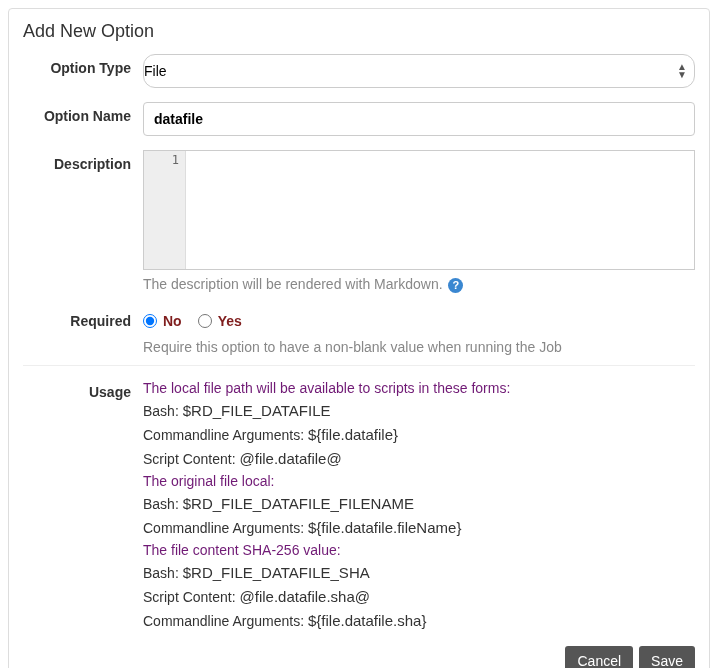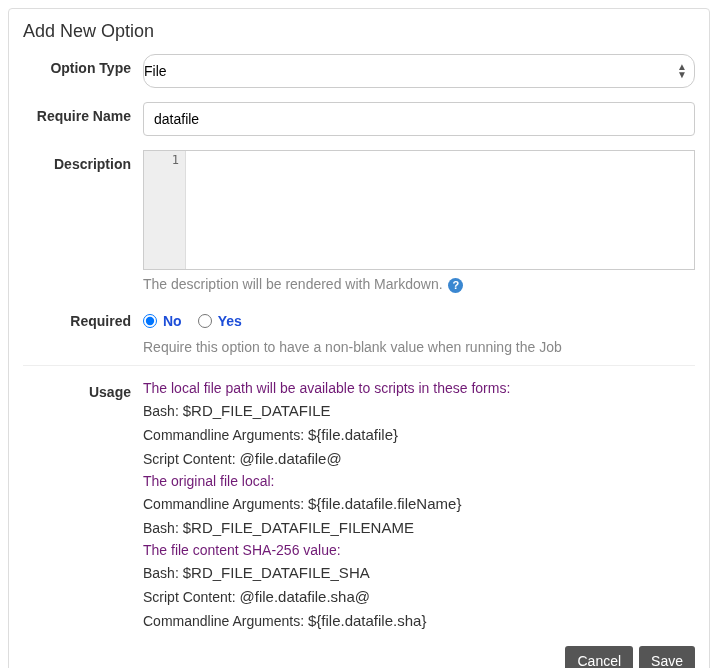--- a/index.html
+++ b/index.html
@@ -65,20 +65,21 @@
       line-height: 8px;
       color: #555;
     }
     input.form-control {
       width: 100%;
       height: 34px;
       border: 1px solid #ccc;
       border-radius: 4px;
       padding: 8px 10px;
       font-size: 14px;
+      font-weight: bold;
     }
     .editor {
       border: 1px solid #ccc;
       display: flex;
       height: 120px;
       background: #fff;
     }
     .gutter {
       width: 42px;
       background: #eee;
@@ -115,21 +116,21 @@
       vertical-align: middle;
       margin-left: 2px;
     }
     .radio-group {
       display: flex;
       align-items: center;
       gap: 16px;
       padding-top: 6px;
     }
     .radio-item { display: flex; align-items: center; gap: 6px; }
-    .radio-label { font-weight: 700; color: #1d4ed8; }
+    .radio-label { font-weight: 700; color: #7f1d1d; }
     .hr {
       border: none;
       border-top: 1px solid #eee;
       margin: 10px 0 12px 0;
     }
     .usage-block { line-height: 1.55; }
     .link-line { color: #701a75; }
     .mono {
       font-family: Liberation Sans, sans-serif;
       font-size: 15px;
@@ -165,21 +166,21 @@
       <div class="select-wrap">
         <select class="form-control">
           <option>File</option>
         </select>
         <span class="select-caret">▲<br>▼</span>
       </div>
     </div>
   </div>
 
   <div class="row">
-    <div class="label-col">Require Name</div>
+    <div class="label-col">Option Name</div>
     <div class="field-col">
       <input class="form-control" type="text" value="datafile" style="">
     </div>
   </div>
 
   <div class="row">
     <div class="label-col">Description</div>
     <div class="field-col">
       <div class="editor">
         <div class="gutter">1</div>
@@ -213,22 +214,22 @@
 
   <div class="row">
     <div class="label-col">Usage</div>
     <div class="field-col usage-block">
       <div class="link-line">The local file path will be available to scripts in these forms:</div>
       <div><span>Bash:</span> <span class="mono">$RD_FILE_DATAFILE</span></div>
       <div><span>Commandline Arguments:</span> <span class="mono">${file.datafile}</span></div>
       <div><span>Script Content:</span> <span class="mono">@file.datafile@</span></div>
 
       <div class="link-line">The original file local:</div>
+      <div><span>Bash:</span> <span class="mono">$RD_FILE_DATAFILE_FILENAME</span></div>
       <div><span>Commandline Arguments:</span> <span class="mono">${file.datafile.fileName}</span></div>
-      <div><span>Bash:</span> <span class="mono">$RD_FILE_DATAFILE_FILENAME</span></div>
 
       <div class="link-line">The file content SHA-256 value:</div>
       <div><span>Bash:</span> <span class="mono">$RD_FILE_DATAFILE_SHA</span></div>
       <div><span>Script Content:</span> <span class="mono">@file.datafile.sha@</span></div>
       <div><span>Commandline Arguments:</span> <span class="mono">${file.datafile.sha}</span></div>
     </div>
   </div>
 
   <div class="footer">
     <button class="btn">Cancel</button>

